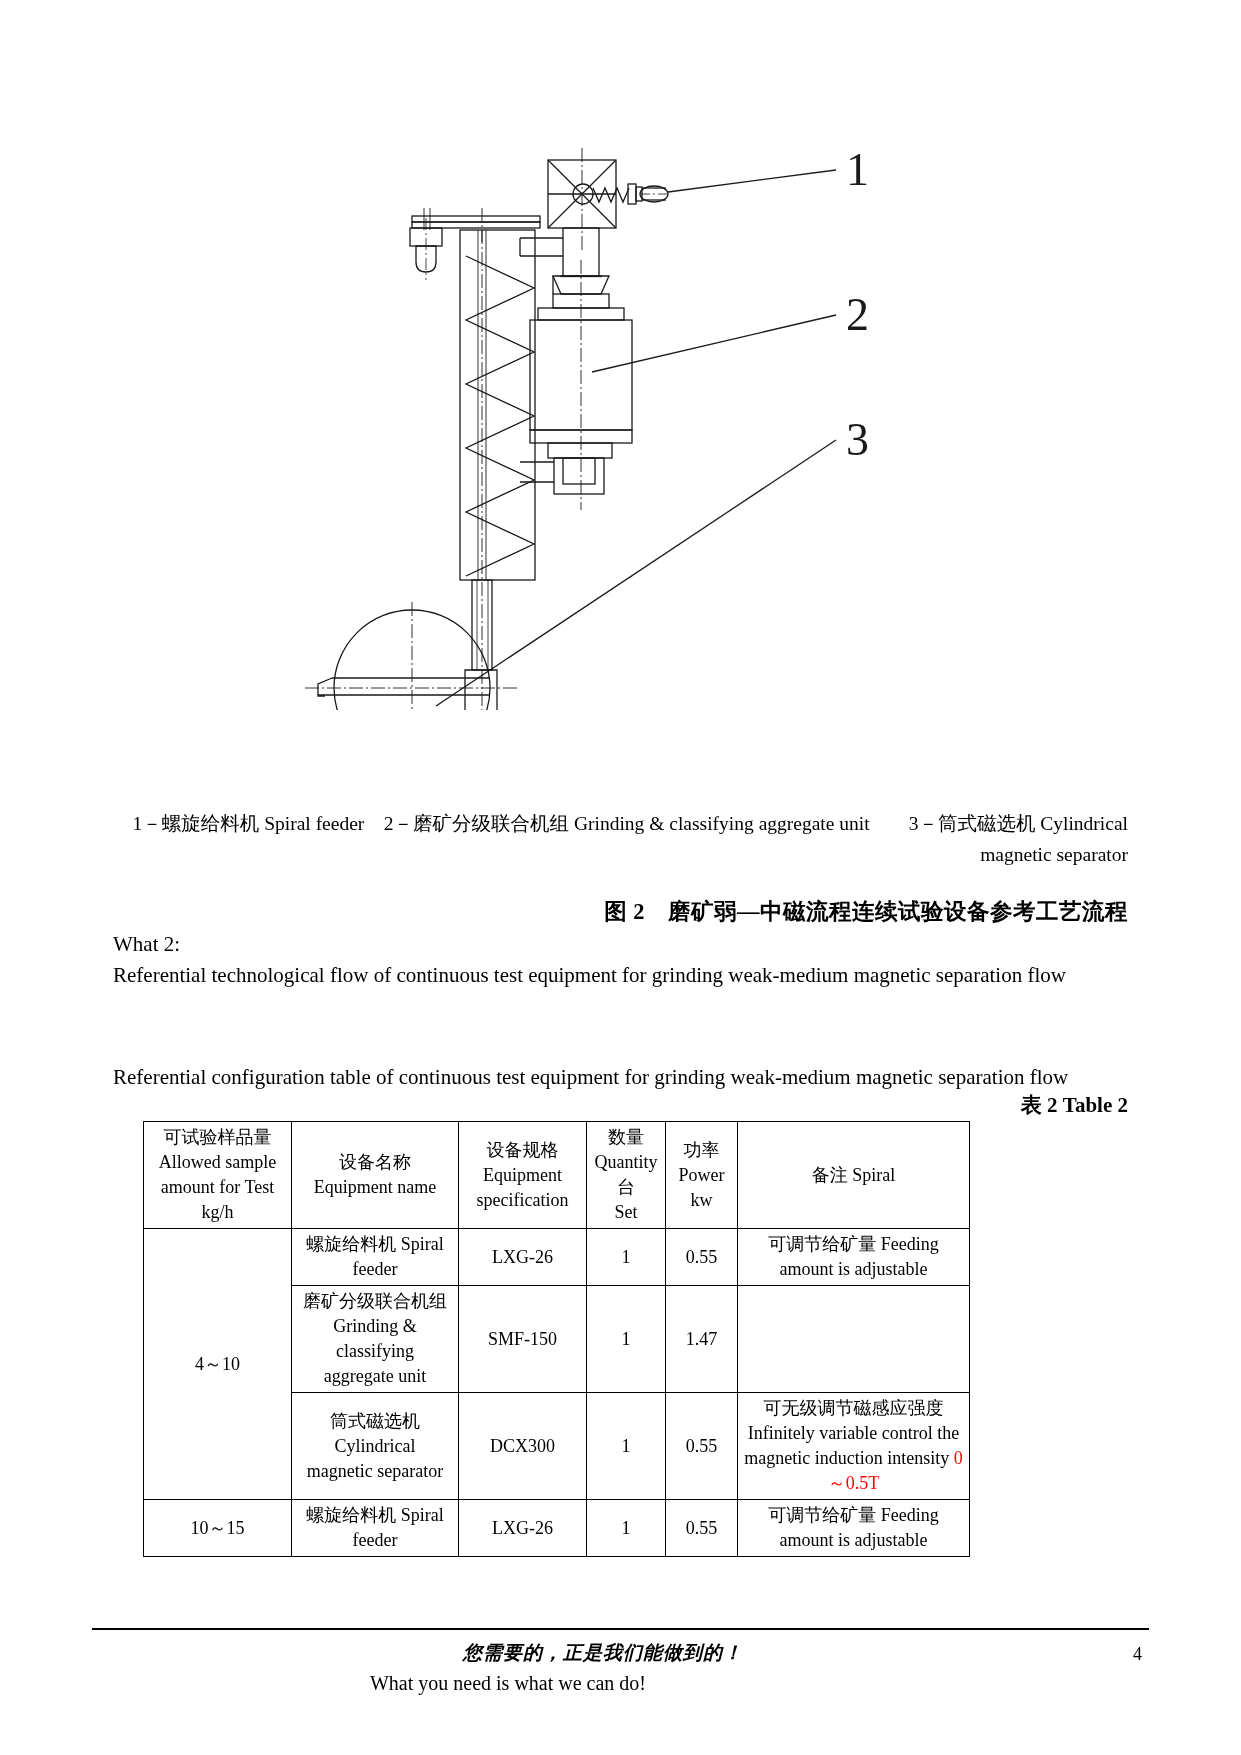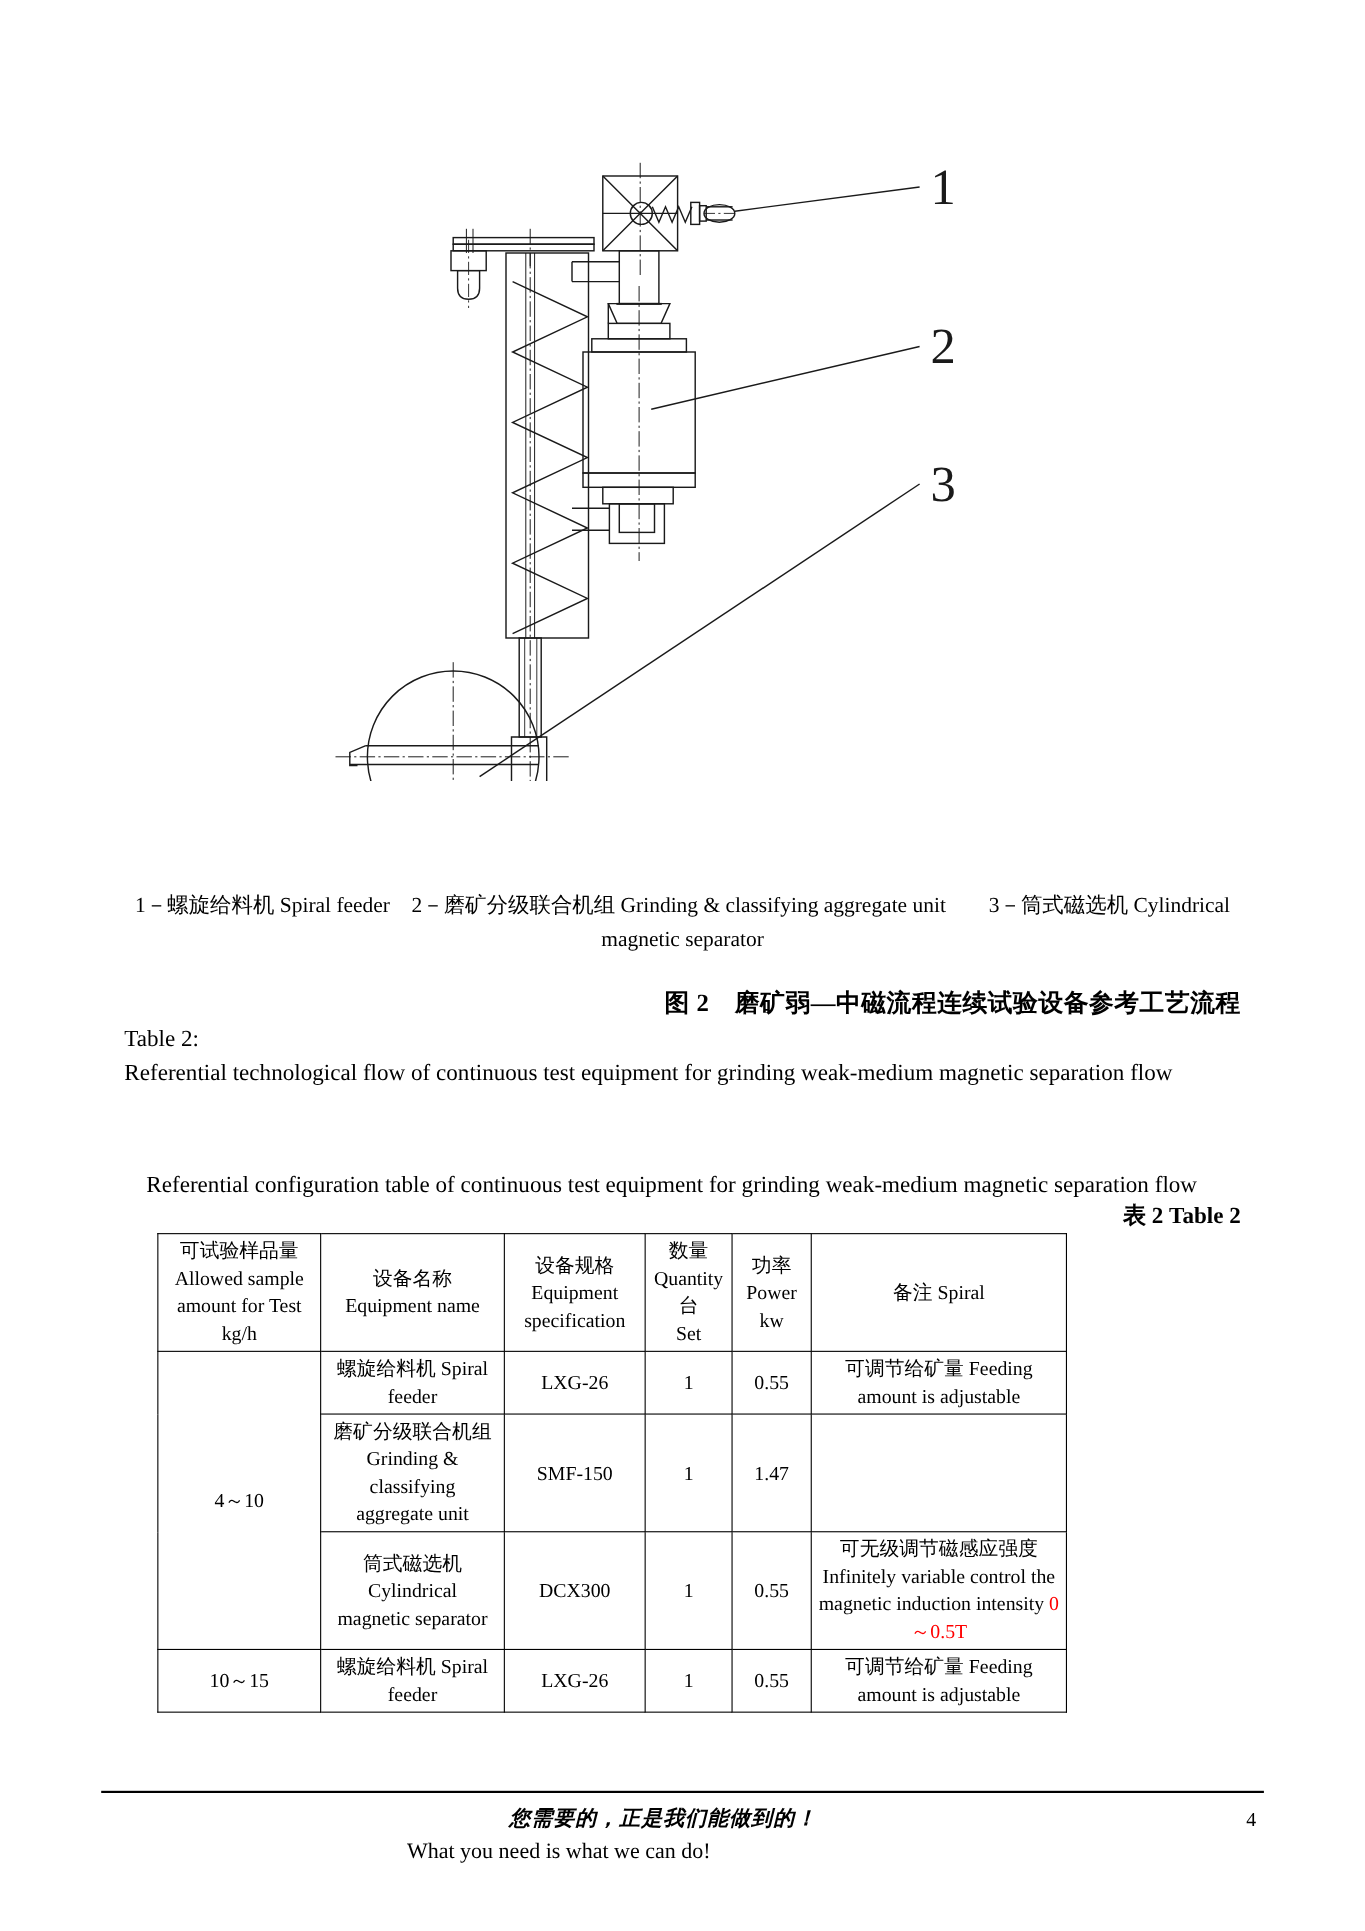--- a/index.html
+++ b/index.html
@@ -31,21 +31,21 @@
     height: 600px;
   }
   .figure-area svg { display: block; }
 
   
   .fig-caption {
     position: absolute;
     left: 113px;
     top: 808px;
     width: 1015px;
-    text-align: center;
+    text-align: right;
     font-size: 19.5px;
     line-height: 31px;
     font-family: "Liberation Serif", "DejaVu Serif", serif;
   }
 
   
   .chart-title-cn {
     position: absolute;
     left: 113px;
     top: 896px;
@@ -84,21 +84,20 @@
   }
   .table-desc {
     position: absolute;
     left: 113px;
     top: 1062px;
     width: 1015px;
     font-size: 21px;
     line-height: 30px;
     text-align: justify;
     text-align-last: left;
-    margin-left: 20px;
   }
   .table-number {
     position: absolute;
     right: 113px;
     top: 1091px;
     font-size: 21px;
     font-weight: bold;
   }
 
   
@@ -269,21 +268,21 @@
 
       <text x="846" y="75" font-family="Liberation Serif, serif" font-size="46" fill="#1a1a1a">1</text>
       <text x="846" y="220" font-family="Liberation Serif, serif" font-size="46" fill="#1a1a1a">2</text>
       <text x="846" y="345" font-family="Liberation Serif, serif" font-size="46" fill="#1a1a1a">3</text>
     </svg>
   </div>
 
   <div class="fig-caption">1－螺旋给料机 Spiral feeder　2－磨矿分级联合机组 Grinding &amp; classifying aggregate unit　　3－筒式磁选机 Cylindrical magnetic separator</div>
 
   <div class="chart-title-cn">图 2　磨矿弱—中磁流程连续试验设备参考工艺流程</div>
-  <div class="chart-label">Table 2:</div>
+  <div class="chart-label">What 2:</div>
   <div class="chart-desc">Referential technological flow of continuous test equipment for grinding weak-medium magnetic separation flow</div>
 
   <div class="table-desc">Referential configuration table of continuous test equipment for grinding weak-medium magnetic separation flow</div>
   <div class="table-number">表 2 Table 2</div>
 
   <div class="config-table-wrap">
     <table class="config">
       <colgroup>
         <col class="c1">
           <col class="c2">

